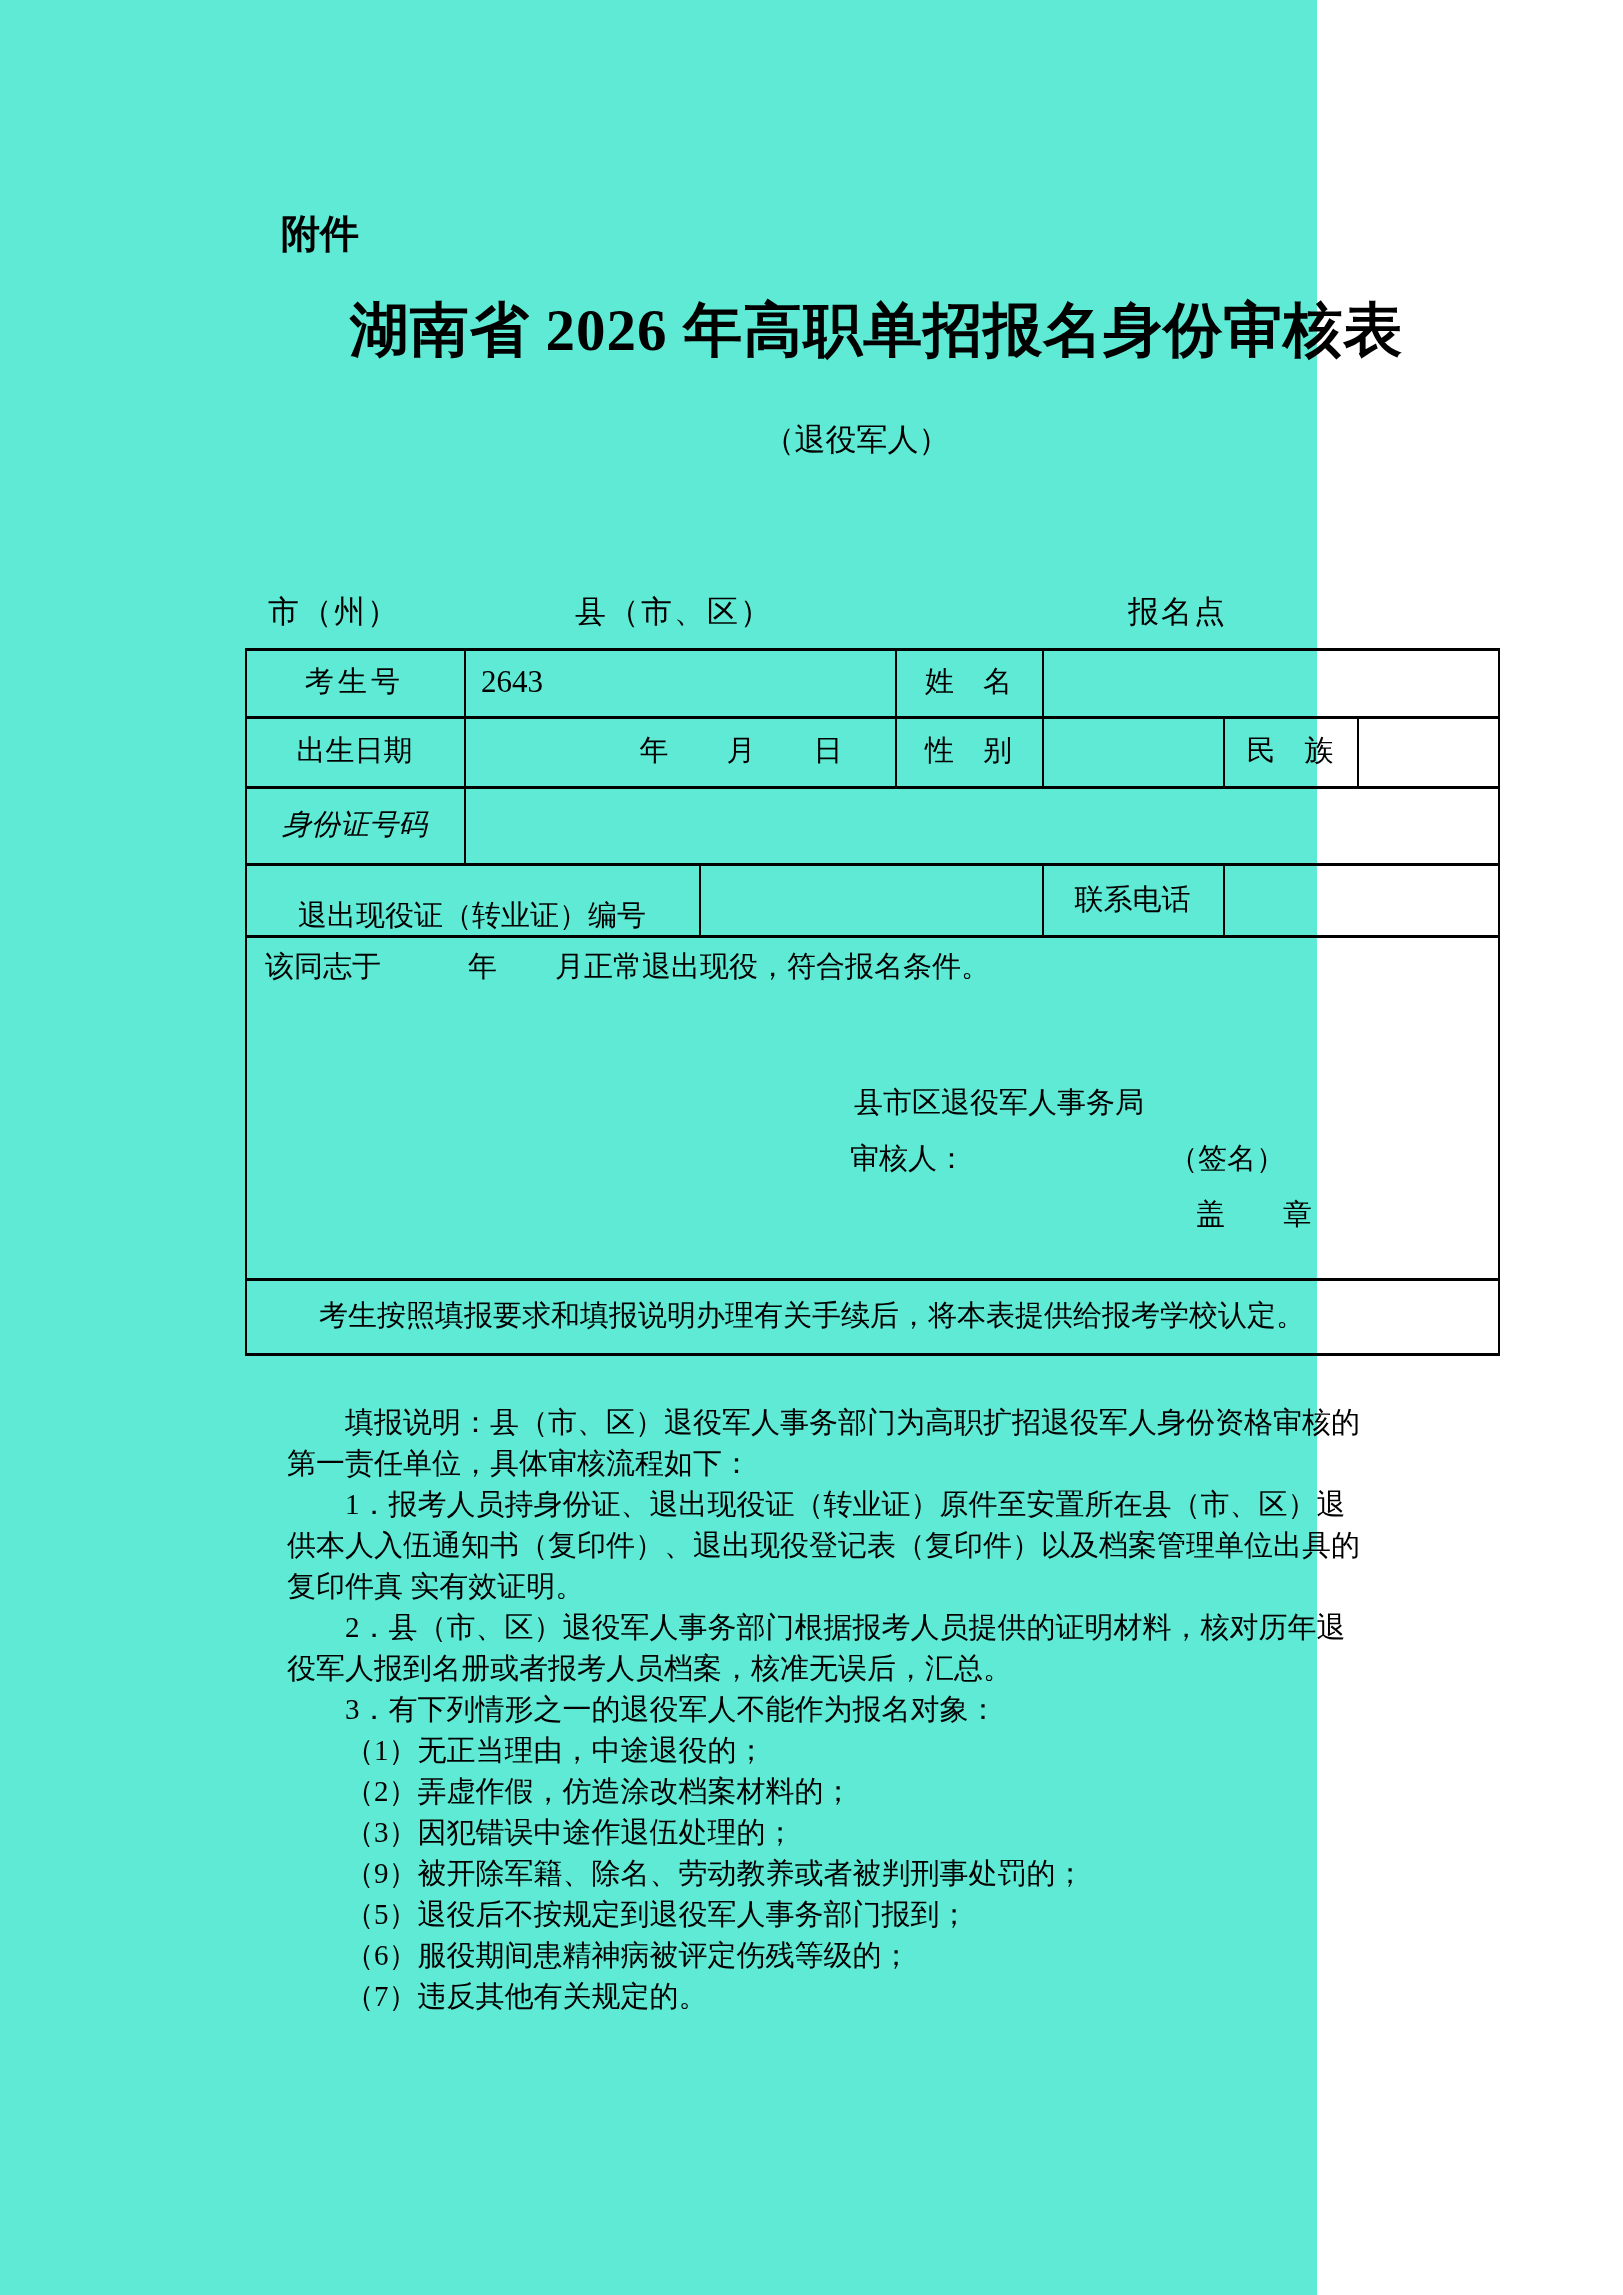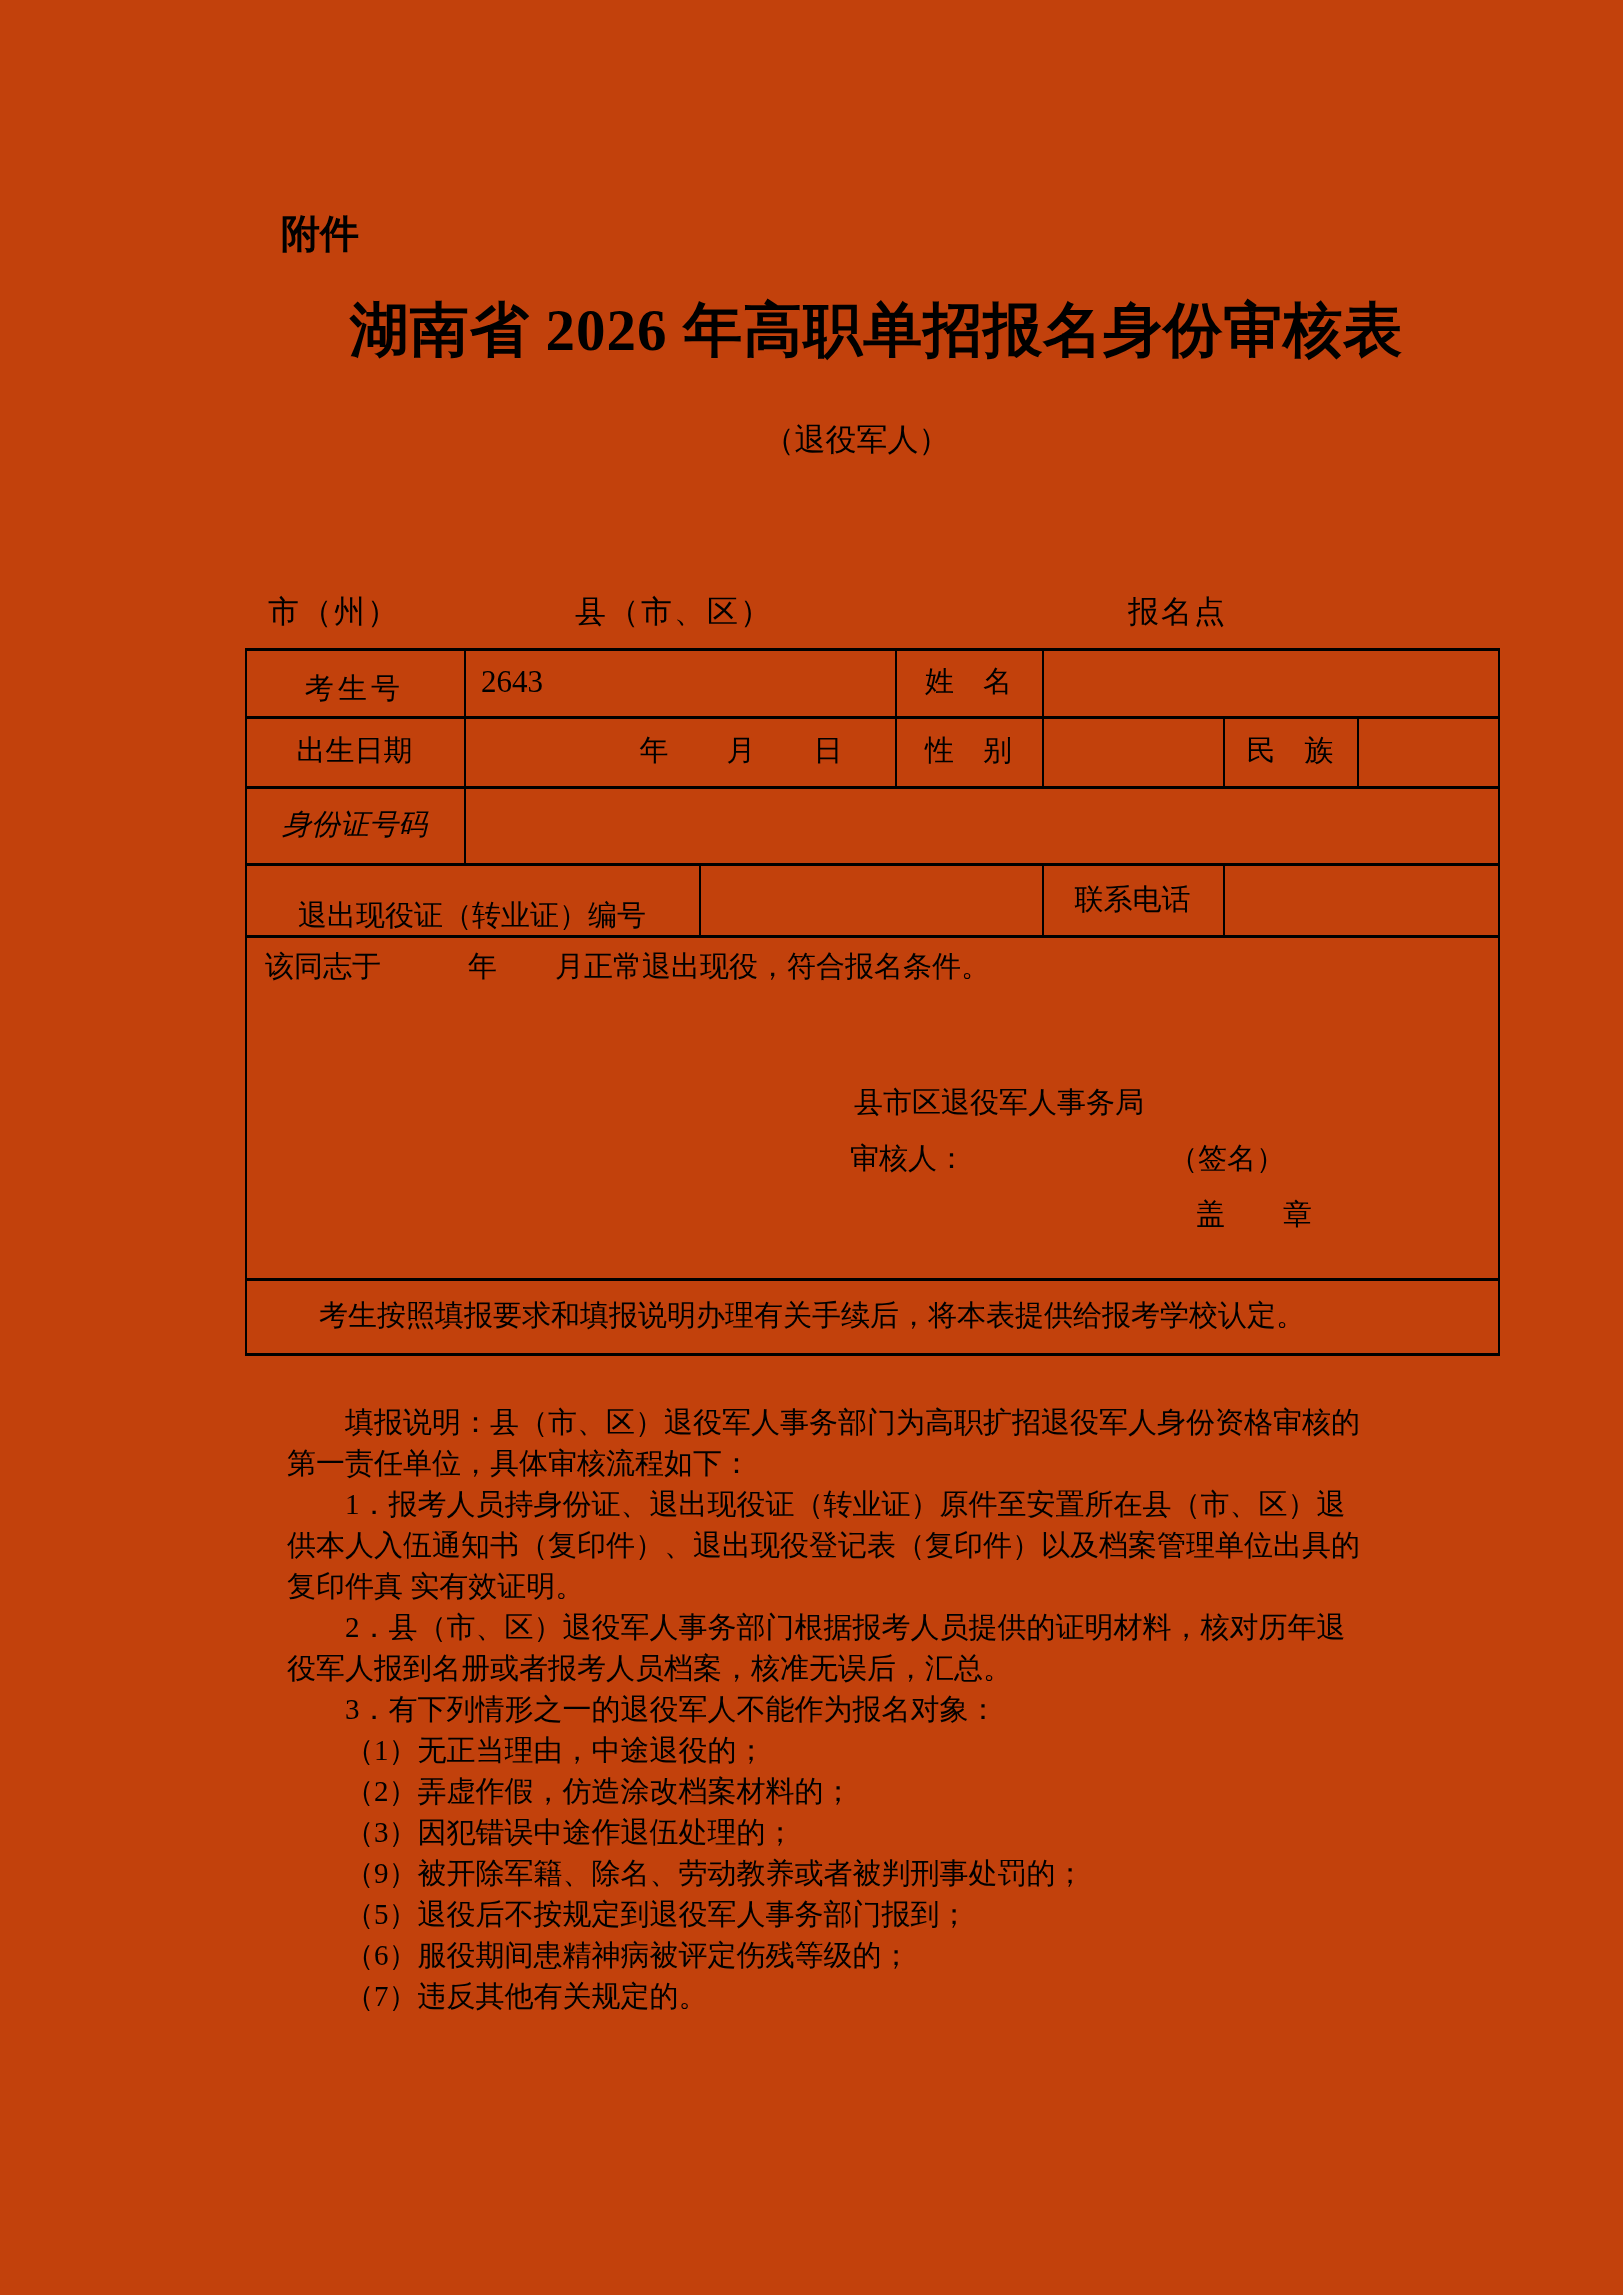--- a/index.html
+++ b/index.html
@@ -3,23 +3,23 @@
 <meta charset="utf-8">
 <style>
   html, body {
     margin: 0;
     padding: 0;
     overflow: hidden;
     background: #ffffff;
   }
   .page {
     position: relative;
-    width: 1623px;
+    width: 1317px;
     height: 2295px;
-    background: #c2410c;
+    background: #5eead4;
     color: #000000;
     font-family: "Liberation Serif", "DejaVu Serif", serif;
   }
   .abs { position: absolute; }
 
   .attachment {
     left: 281px; top: 212px;
     font-family: "Liberation Sans", "DejaVu Sans", sans-serif;
     font-weight: 700;
     font-size: 39px;
@@ -117,21 +117,21 @@
     <div class="vline" style="left:1253px; top:0; height:708px;"></div>
     <div class="vline" style="left:219px; top:0; height:215px;"></div>
     <div class="vline" style="left:650px; top:0; height:138px;"></div>
     <div class="vline" style="left:797px; top:0; height:138px;"></div>
     <div class="vline" style="left:978px; top:68px; height:70px;"></div>
     <div class="vline" style="left:1112px; top:68px; height:70px;"></div>
     <div class="vline" style="left:454px; top:215px; height:73px;"></div>
     <div class="vline" style="left:797px; top:215px; height:73px;"></div>
     <div class="vline" style="left:978px; top:215px; height:73px;"></div>
 
-    <div class="cell center" style="left:0; top:0; width:219px; height:68px; letter-spacing:4.1px;margin-top:7px;">考生号</div>
+    <div class="cell center" style="left:0; top:0; width:219px; height:68px; letter-spacing:4.1px;">考生号</div>
     <div class="cell" style="left:219px; top:0; width:431px; height:68px; padding-left:17px; font-size:31px;">2643</div>
     <div class="cell center" style="left:650px; top:0; width:147px; height:68px;">姓　名</div>
     <div class="cell" style="left:797px; top:0; width:456px; height:68px;"></div>
 
     <div class="cell center" style="left:0; top:68px; width:219px; height:70px;">出生日期</div>
     <div class="cell center" style="left:219px; top:68px; width:431px; height:70px; padding-left:123px;">年　　月　　日</div>
     <div class="cell center" style="left:650px; top:68px; width:147px; height:70px;">性　别</div>
     <div class="cell" style="left:797px; top:68px; width:181px; height:70px;"></div>
     <div class="cell center" style="left:978px; top:68px; width:134px; height:70px;">民　族</div>
     <div class="cell" style="left:1112px; top:68px; width:141px; height:70px;"></div>

